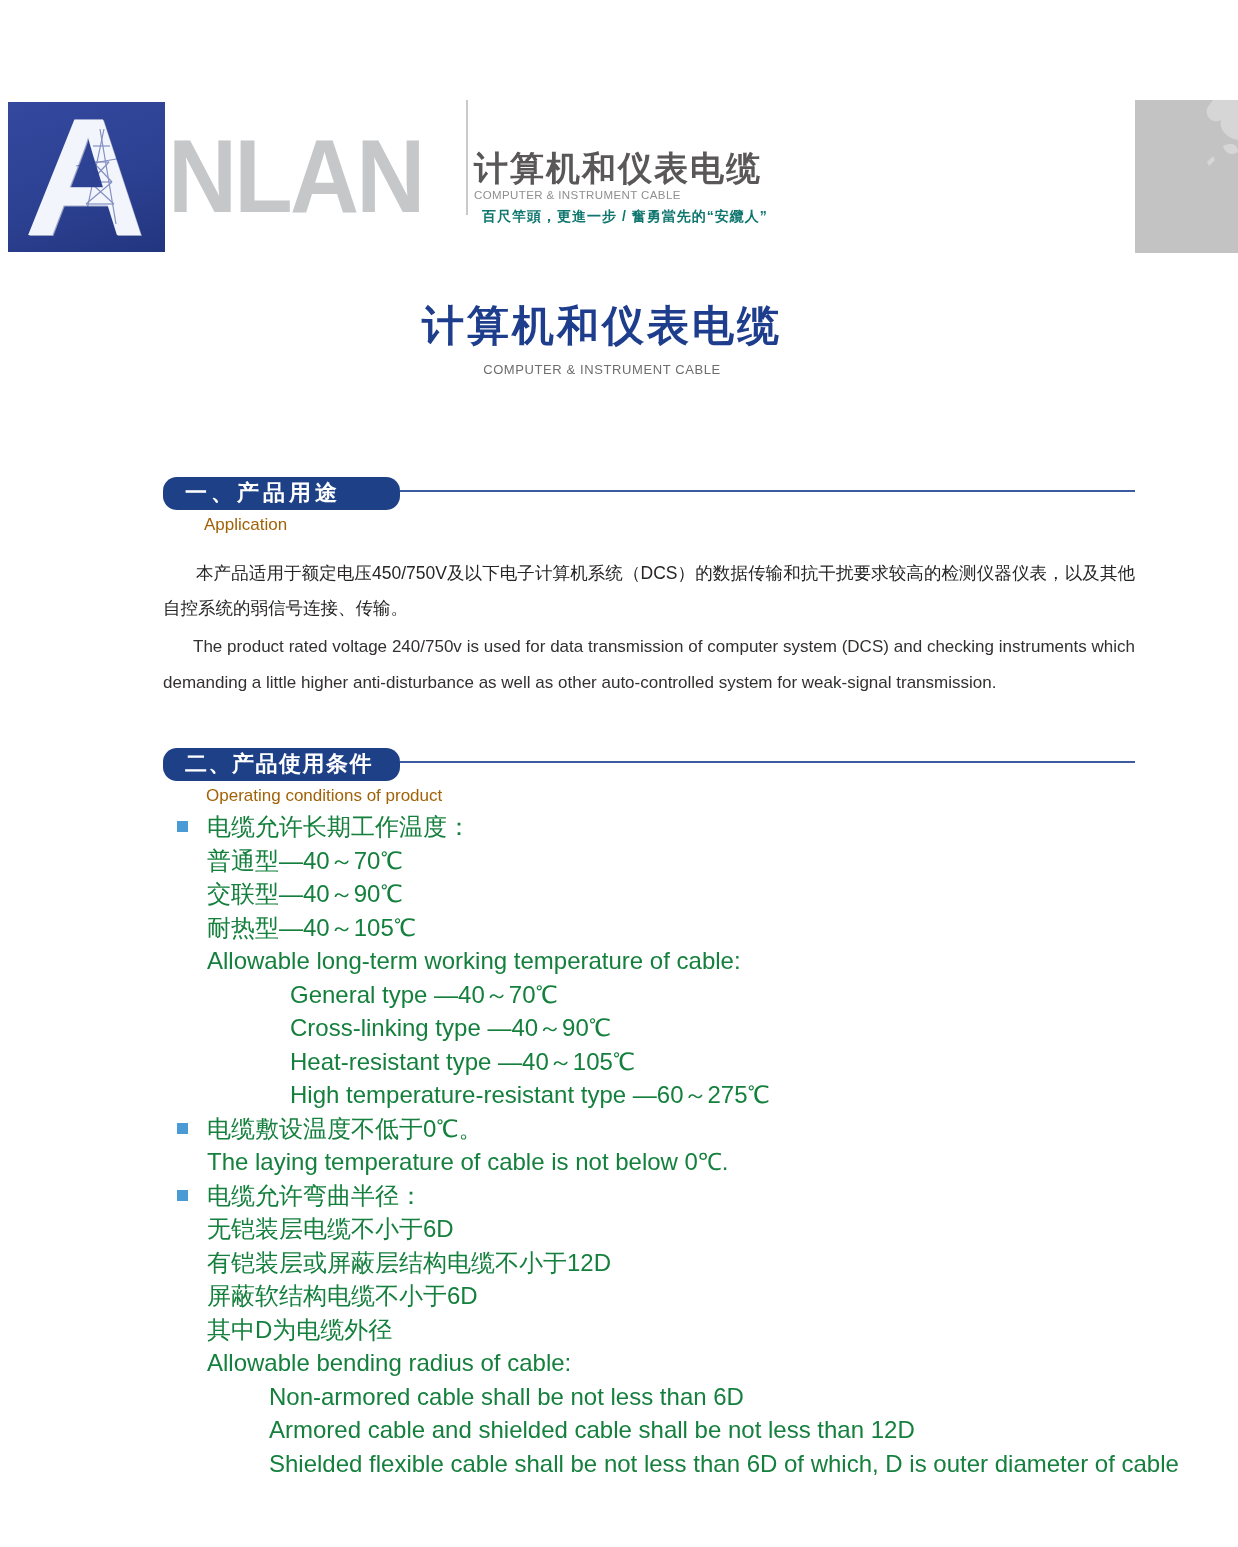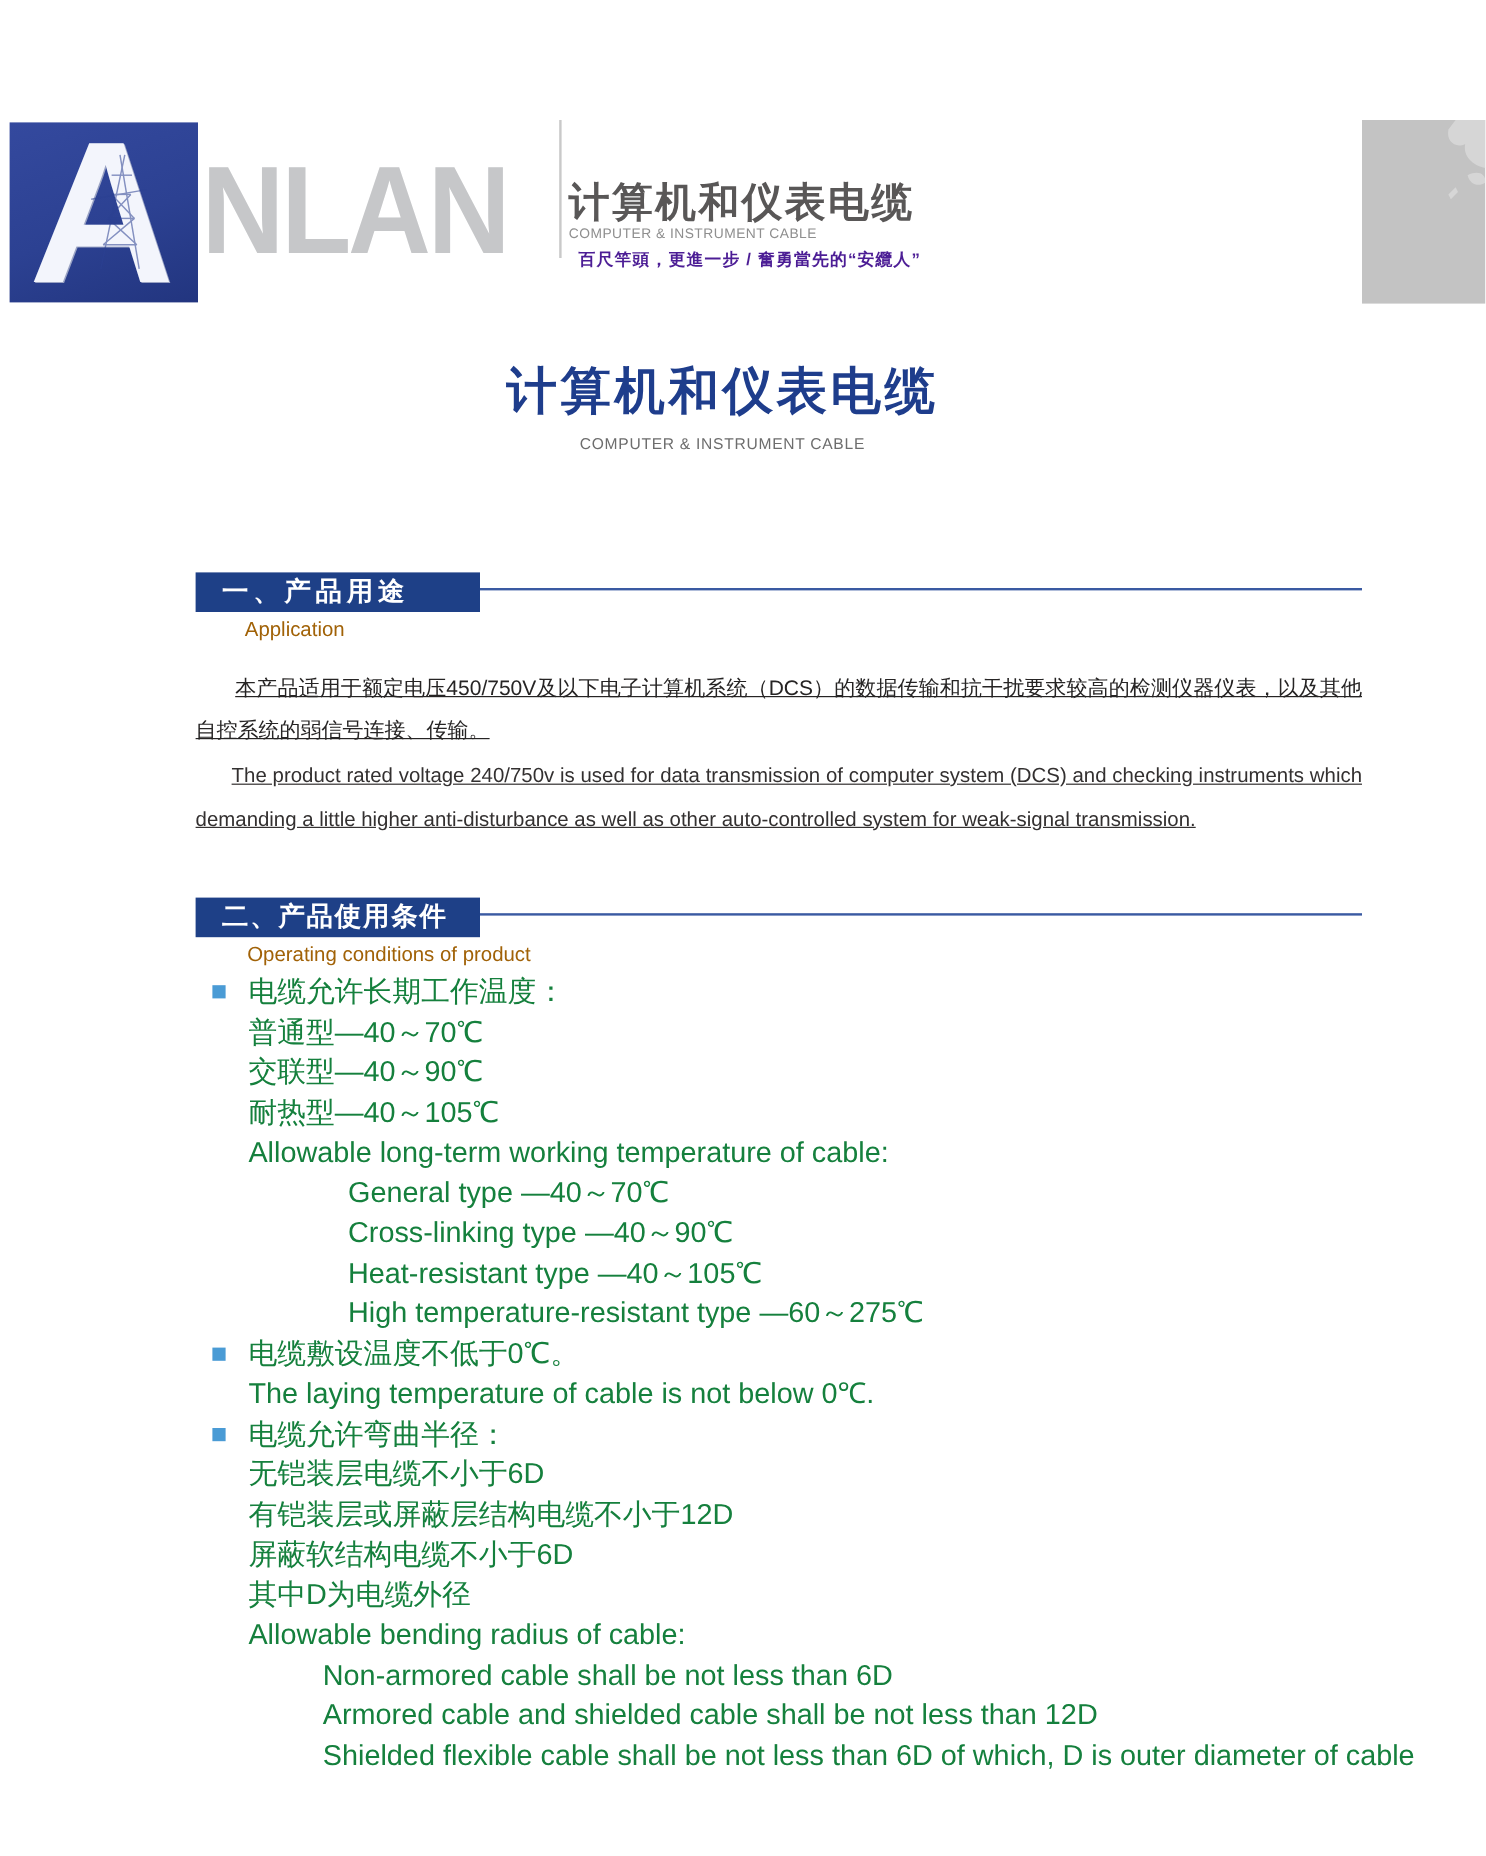--- a/index.html
+++ b/index.html
@@ -20,40 +20,41 @@
   }
   .tower-sketch { position:absolute; left:58px; top:22px; opacity:.8; }
   .logo-rest {
     position:absolute; left:168px; top:124px;
     font-size:104px; font-weight:800; letter-spacing:-3px; line-height:104px;
     color:#c6c7c9; transform:scaleX(.92); transform-origin:left;
   }
   .hdr-divider { position:absolute; left:466px; top:100px; width:2px; height:115px; background:#c9c9c9; }
   .hdr-title-cn { position:absolute; left:474px; top:146px; font-size:34px; font-weight:bold; color:#595757; letter-spacing:2px; }
   .hdr-title-en { position:absolute; left:474px; top:189px; font-size:11.5px; color:#8f8f8f; letter-spacing:.4px; }
-  .hdr-slogan { position:absolute; left:482px; top:208px; font-size:14px; font-weight:900; color:#4c1d95; letter-spacing:1px; }
+  .hdr-slogan { position:absolute; left:482px; top:208px; font-size:14px; font-weight:900; color:#0f766e; letter-spacing:1px; }
   .corner-box { position:absolute; left:1135px; top:100px; width:103px; height:153px; background:#c3c3c3; overflow:hidden; }
 
   
   .main-title-wrap { position:absolute; left:0; top:298px; width:1204px; text-align:center; }
   .main-title-cn { font-size:42px; font-weight:bold; color:#1e3d8c; letter-spacing:3px; }
   .main-title-en { margin-top:8px; font-size:13px; color:#6d6d6d; letter-spacing:.6px; }
 
   
   .sec-bar {
     position:absolute; left:163px; width:237px; height:33px;
     background:#1e4087; color:#ffffff; font-weight:bold;
     font-size:22px; line-height:32px; padding-left:22px; letter-spacing:4px;
     white-space:nowrap;
+    border-radius:14px;
   }
   .sec-rule { position:absolute; left:400px; width:735px; height:2px; background:#3a5aa2; }
   .sec-sub { position:absolute; font-size:17px; color:#a16207; }
 
   
-  .para { position:absolute; left:163px; width:972px; text-align:justify;text-decoration:underline; }
+  .para { position:absolute; left:163px; width:972px; text-align:justify; }
   .para-cn { top:556px; font-size:17.5px; line-height:35px; color:#262424; text-indent:33px; }
   .para-en { top:629px; font-size:17px; line-height:35.5px; color:#333030; text-indent:30px; }
 
   
   .spec-list { position:absolute; left:163px; top:810px; width:972px; }
   .spec-list .it { position:relative; height:33.5px; line-height:33.5px; font-size:24px; color:#15803d; white-space:nowrap; }
   .it.b  { padding-left:44px; }
   .it.p  { padding-left:44px; }
   .it.i1 { padding-left:127px; }
   .it.i2 { padding-left:106px; }

